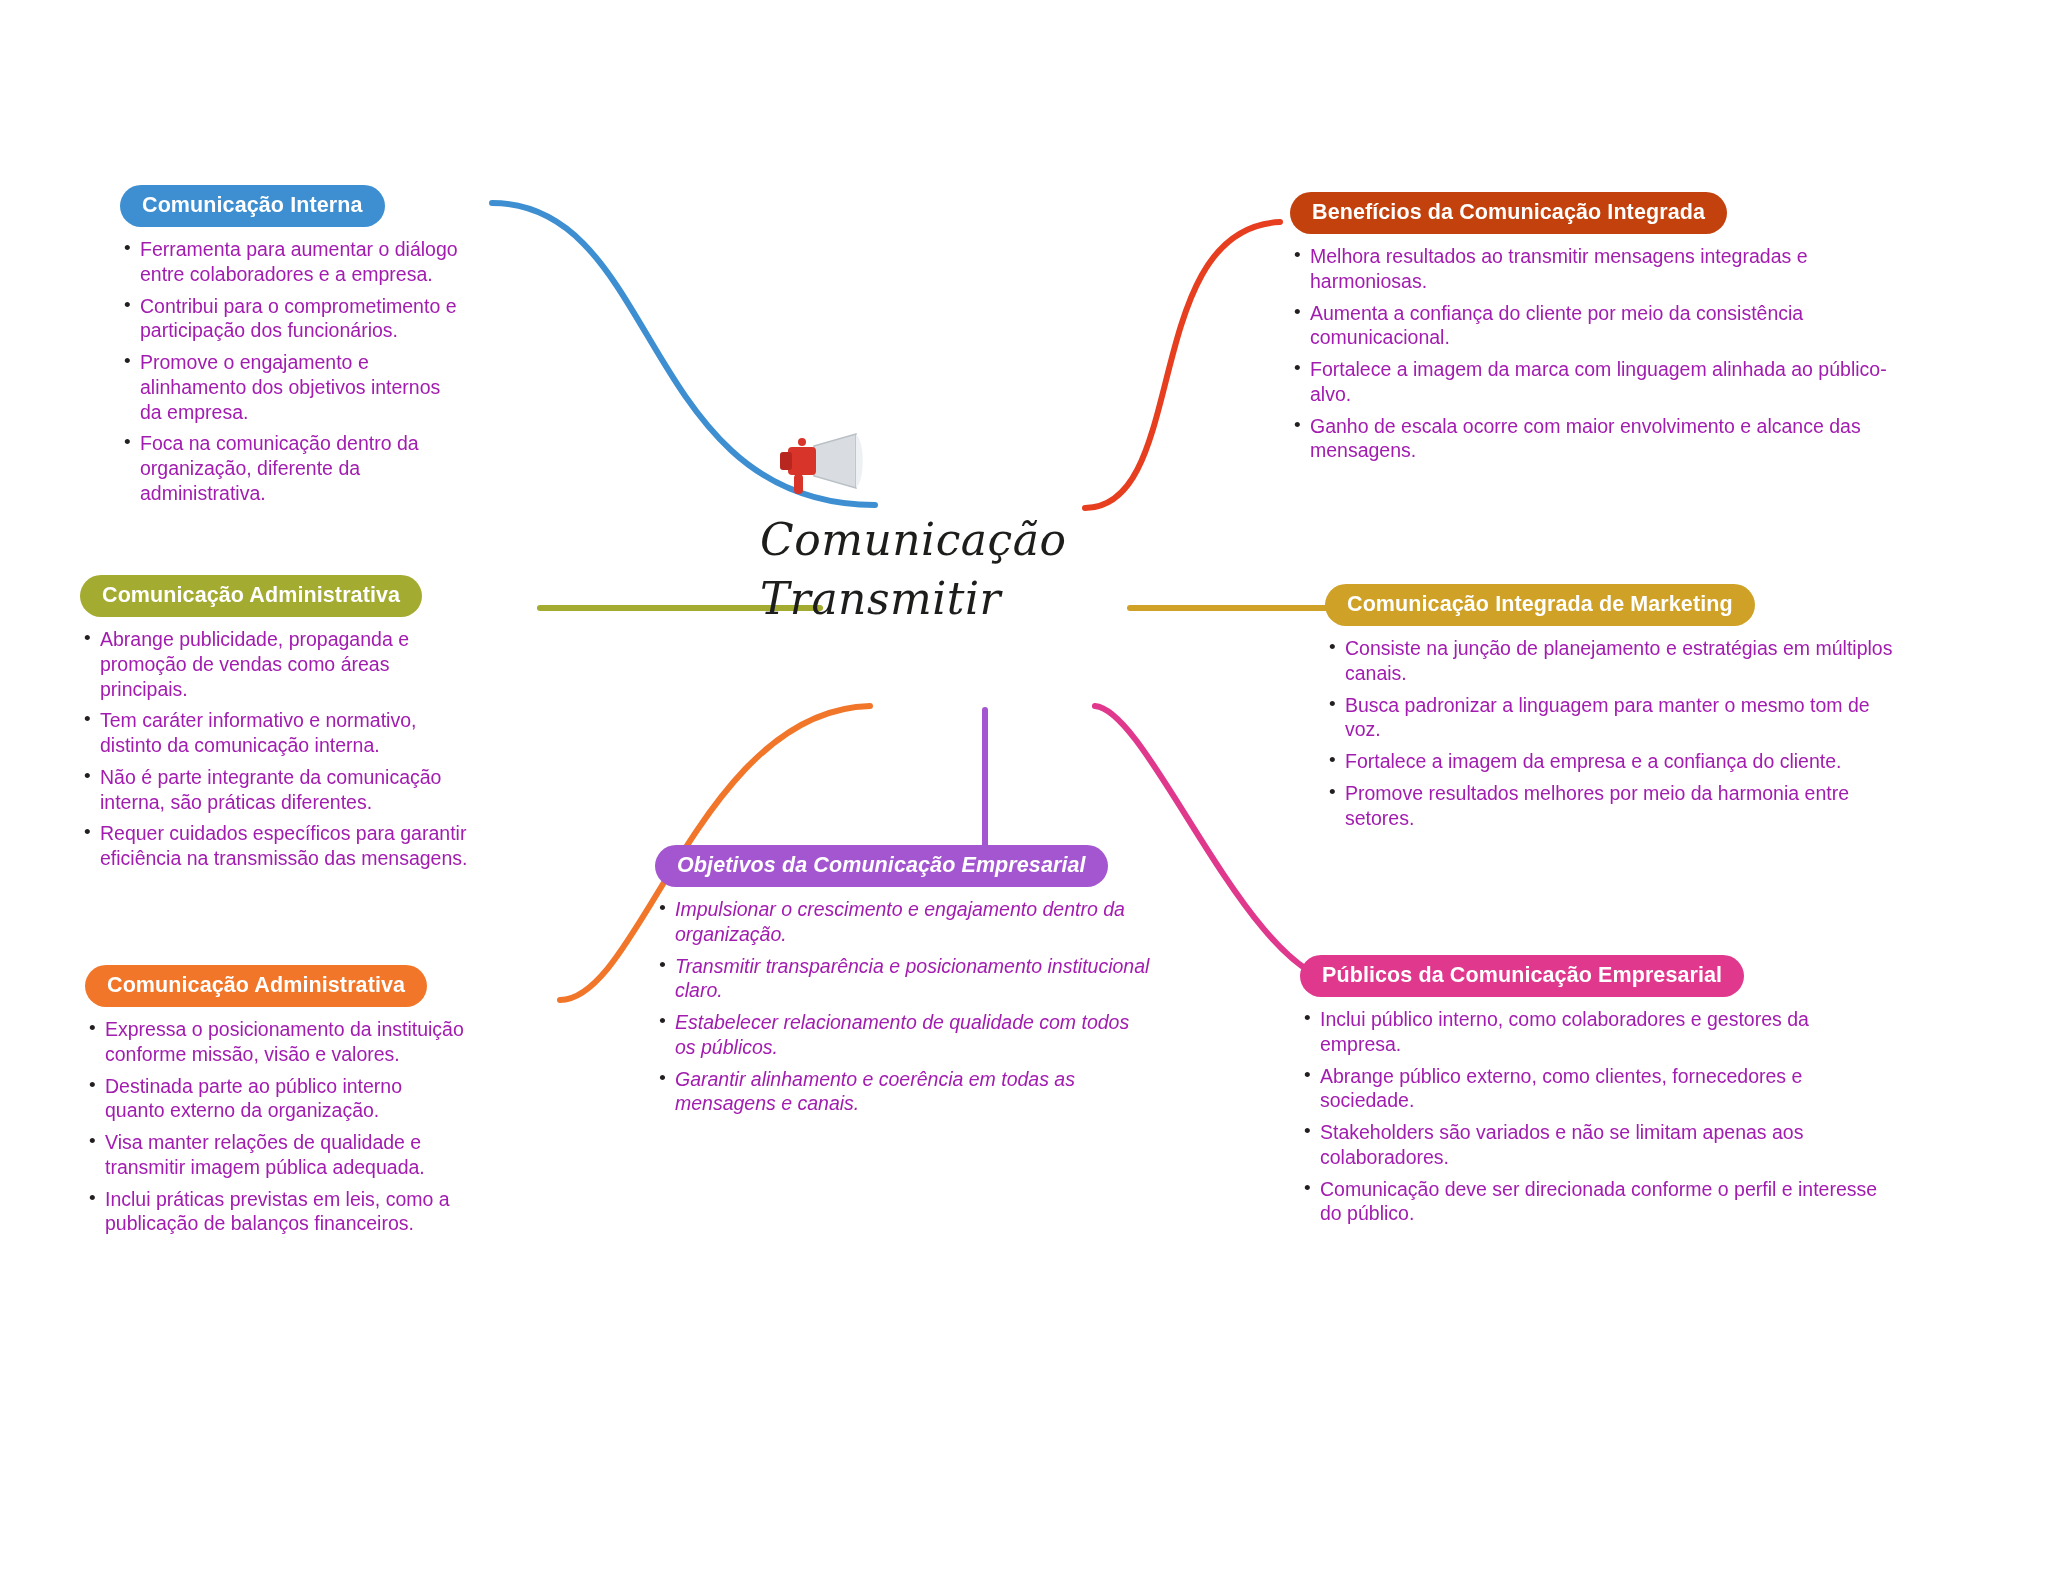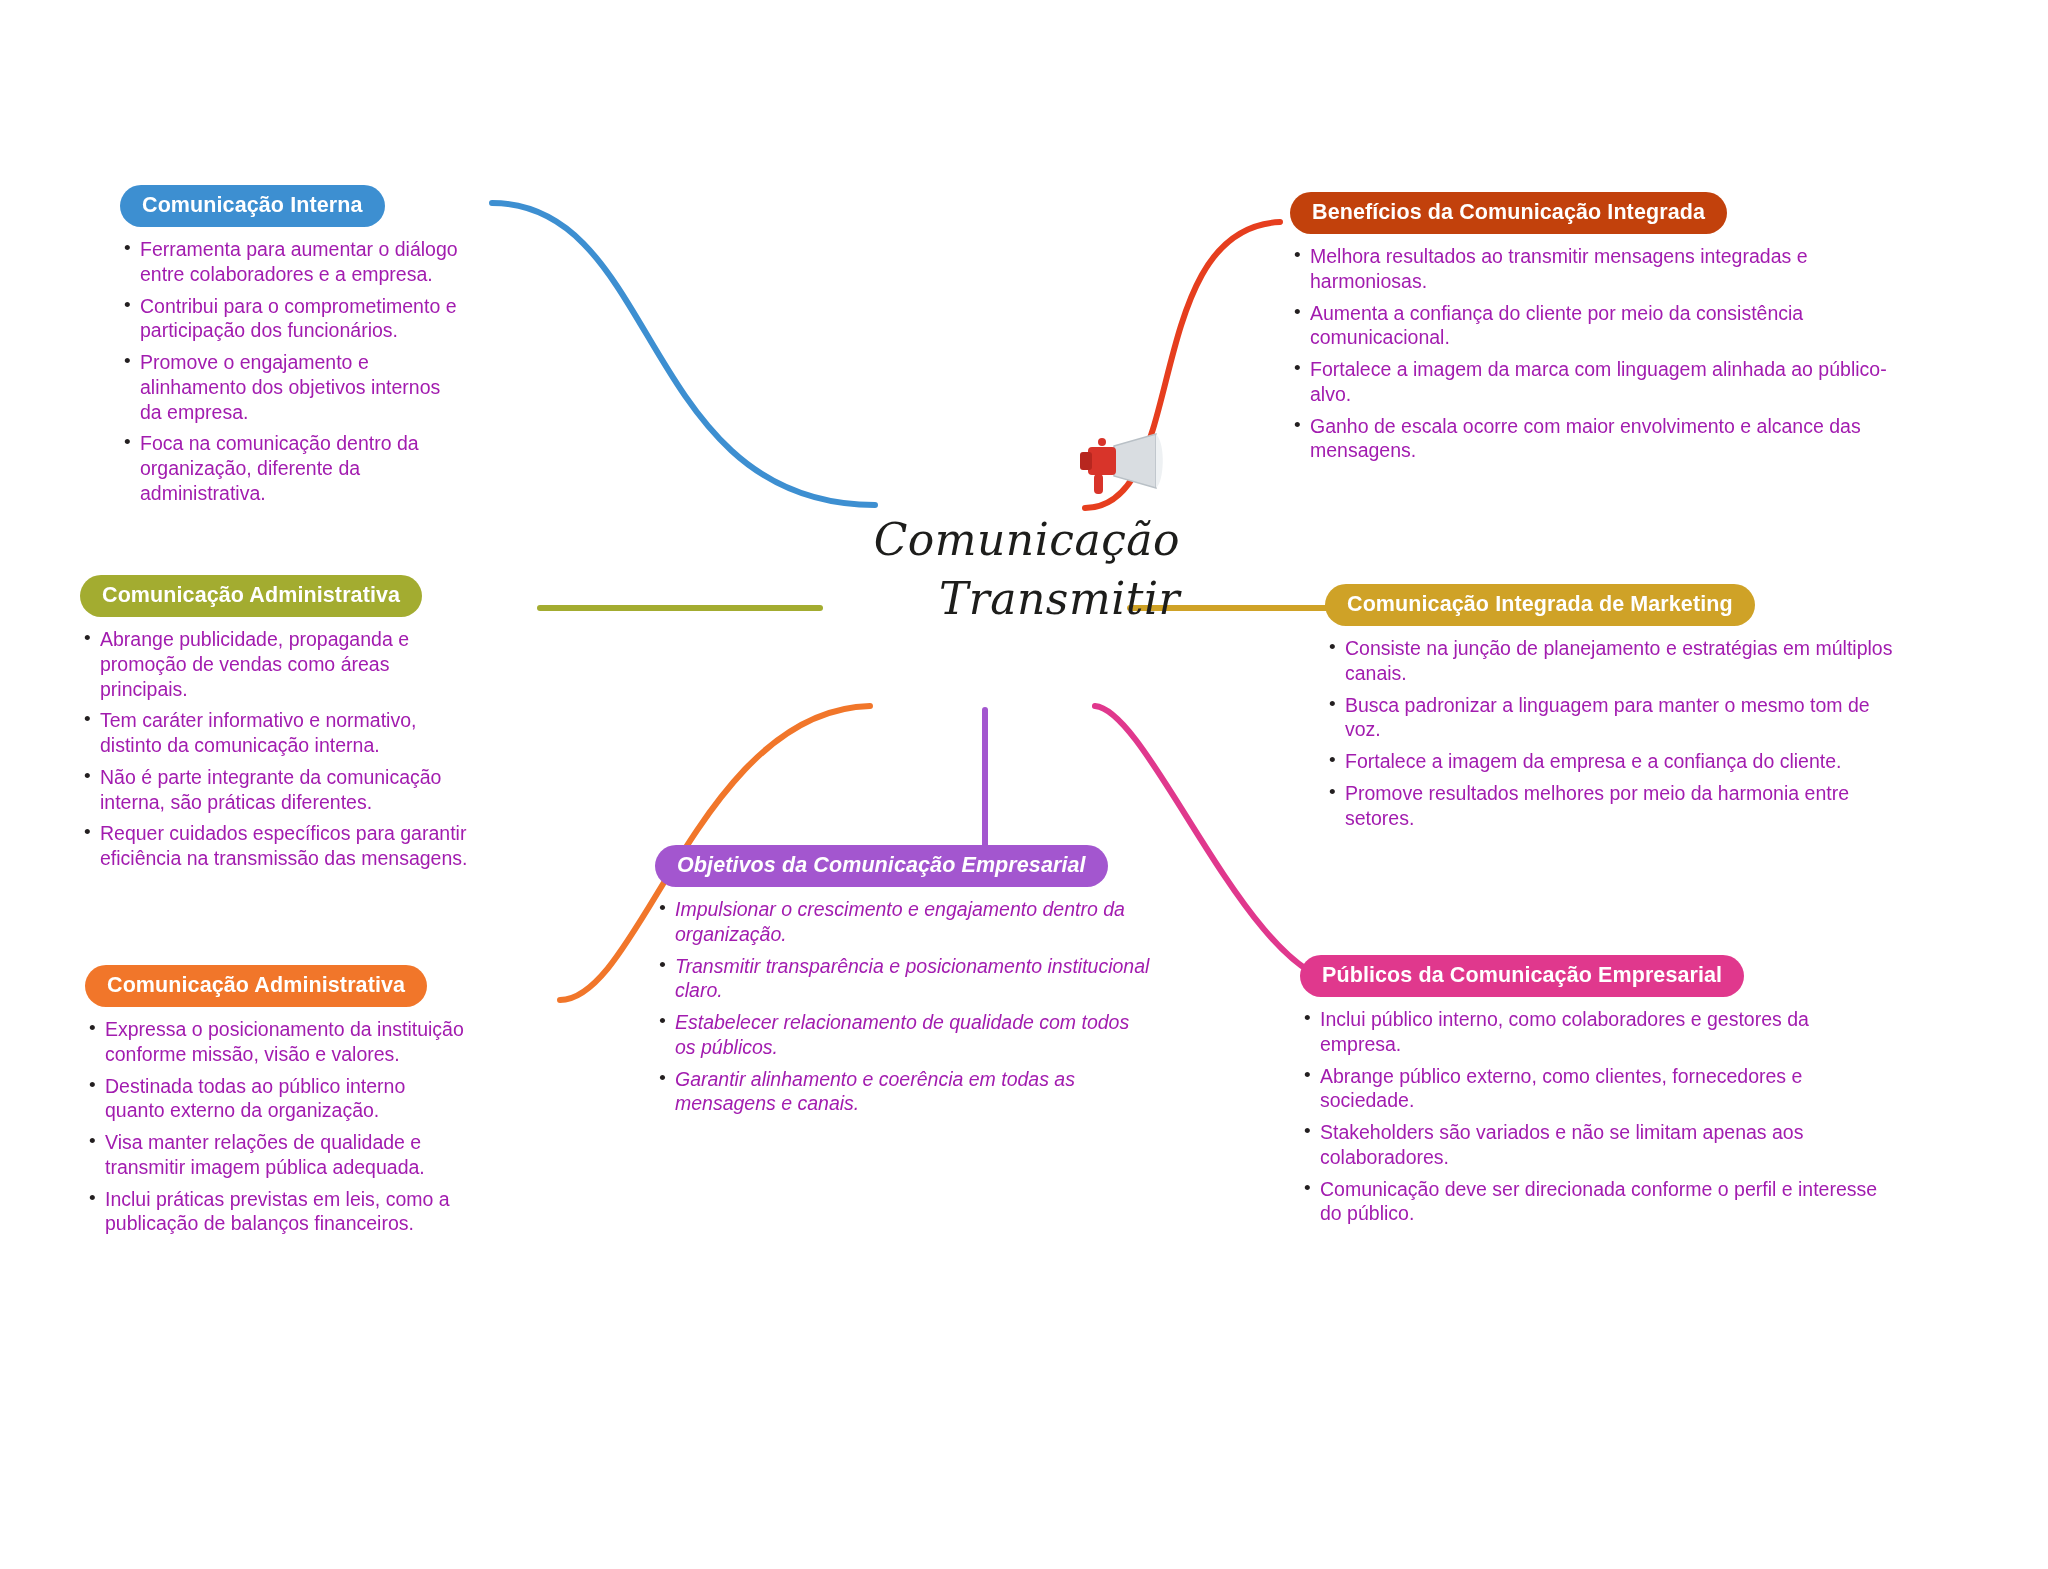--- a/index.html
+++ b/index.html
@@ -27,21 +27,21 @@
     height: 1569px;
     pointer-events: none;
   }
 
   
   #center {
     position: absolute;
     left: 760px;
     top: 430px;
     width: 420px;
-    text-align: right;
+    text-align: left;
   }
   #megaphone {
     height: 70px;
     margin-bottom: 6px;
   }
   #center-title {
     font-family: "DejaVu Serif", serif;
     font-style: italic;
     font-size: 44px;
     line-height: 1.35;
@@ -185,21 +185,21 @@
       <li>Promove resultados melhores por meio da harmonia entre setores.</li>
     </ul>
   </div>
 
   <div class="branch left" id="b-institucional">
     <div class="pill-wrap" style="text-align:left;">
       <span class="pill" style="background:#f1762a;">Comunicação Administrativa</span>
     </div>
     <ul class="items">
       <li>Expressa o posicionamento da instituição conforme missão, visão e valores.</li>
-      <li>Destinada todas ao público interno quanto externo da organização.</li>
+      <li>Destinada parte ao público interno quanto externo da organização.</li>
       <li>Visa manter relações de qualidade e transmitir imagem pública adequada.</li>
       <li>Inclui práticas previstas em leis, como a publicação de balanços financeiros.</li>
     </ul>
   </div>
 
   <div class="branch" id="b-objetivos">
     <div class="pill-wrap">
       <span class="pill" style="background:#a356cf;">Objetivos da Comunicação Empresarial</span>
     </div>
     <ul class="items">

